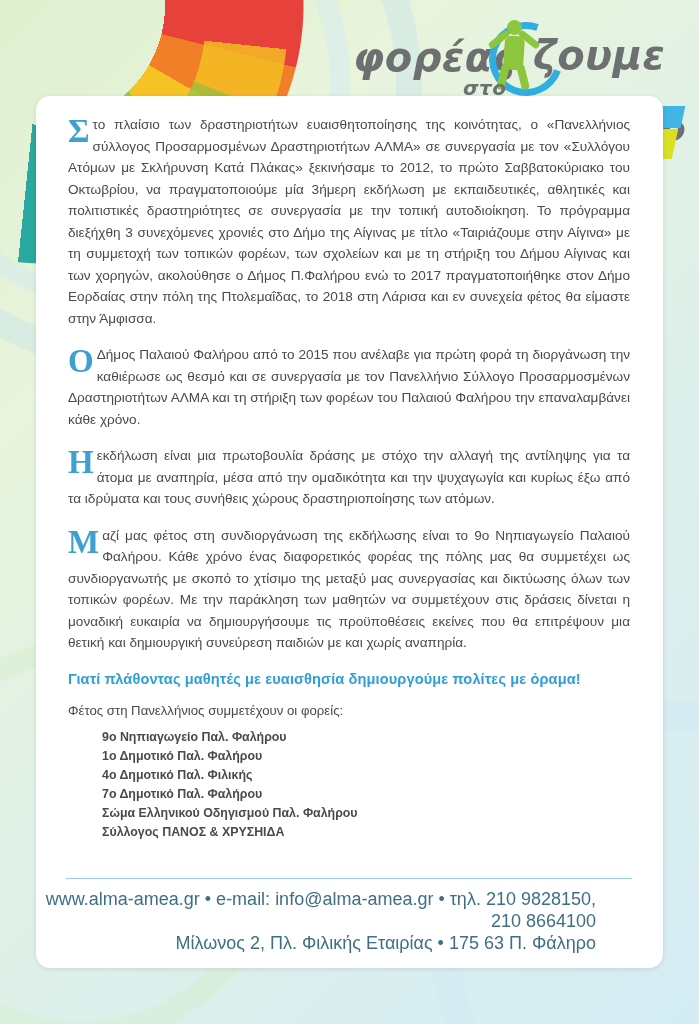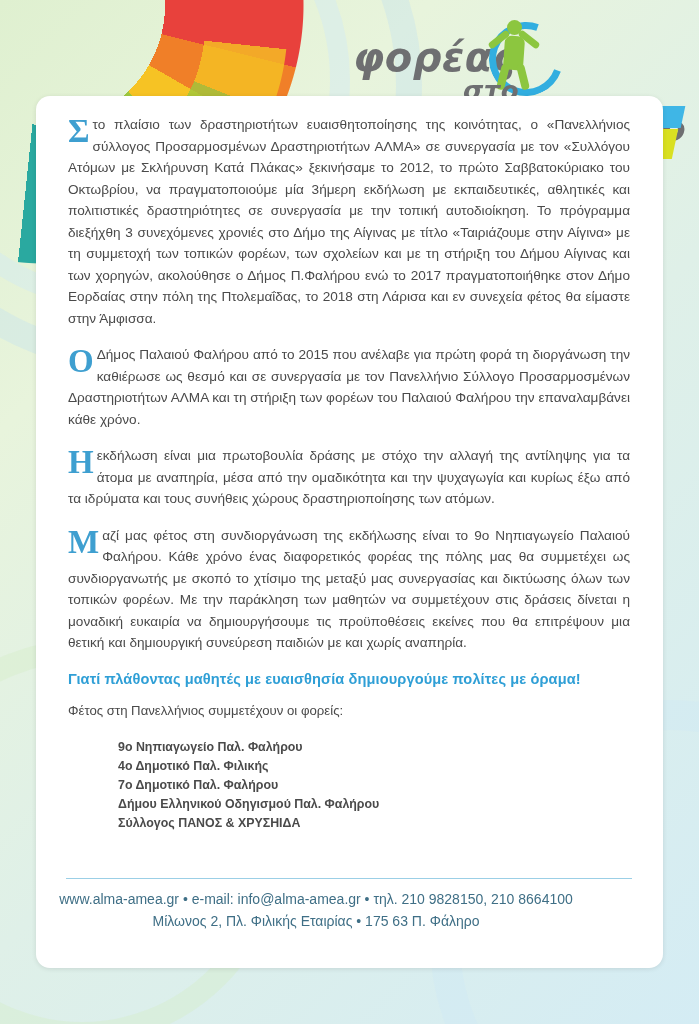--- a/index.html
+++ b/index.html
@@ -118,21 +118,21 @@
     color: #6e6f71;
   }
   .logo-zoume {
     left: 180px; top: 22px;
     font-size: 40px;
     font-style: italic;
     color: #6e6f71;
   }
   .logo-sto {
     left: 110px; top: 66px;
-    font-size: 26px;
+    font-size: 20px;
     font-style: italic;
     color: #6e6f71;
   }
   .logo-faliro {
     left: 176px; top: 58px;
     font-size: 36px;
     font-style: italic;
     color: #6e6f71;
     margin-top: 40px;
   }
@@ -288,21 +288,21 @@
     text-align: left;
     letter-spacing: .1px;
   }
 
   .partners-intro {
     margin: 0 0 6px 0;
     font-size: 13.2px;
     color: #4a4a4a;
   }
   .partners-list {
-    margin: 16px;
+    margin: 0;
     padding: 0 0 0 34px;
     list-style: none;
   }
   .partners-list li {
     font-size: 12.4px;
     font-weight: bold;
     color: #4a4a4a;
     line-height: 19px;
     font-family: "Liberation Sans", sans-serif;
   }
@@ -314,23 +314,23 @@
     top: 782px;
     width: 566px;
     height: 1px;
     background: #9bcfe6;
   }
   .footer {
     position: absolute;
     left: 0;
     top: 792px;
     width: 560px;
-    text-align: center;
+    text-align: right;
     color: #3f6f86;
-    font-size: 14px;
+    font-size: 18px;
     line-height: 22px;
     font-family: "Liberation Sans", sans-serif;
   }
   .footer-line2 {
     color: #3f6f86;
   }
 
   .bottom-wave {
     position: absolute;
     left: 0;
@@ -358,20 +358,21 @@
     <div class="logo-word logo-tairi">φορέας</div>
     <div class="logo-figure">
       <div class="fig-ring"></div>
       <div class="fig-arm-l"></div>
       <div class="fig-arm-r"></div>
       <div class="fig-head"></div>
       <div class="fig-body"></div>
       <div class="fig-leg-l"></div>
       <div class="fig-leg-r"></div>
     </div>
+    <div class="logo-word logo-zoume">ζουμε</div>
     <div class="logo-word logo-sto">στο</div>
     <div class="logo-word logo-faliro">Φάληρο</div>
     <div class="logo-banner"></div>
     <div class="logo-banner-text">ΠΡΩΤΟΒΟΥΛΙΑ ΚΟΙΝΩΝΙΚΗΣ ΕΥΑΙΣΘΗΤΟΠΟΙΗΣΗΣ</div>
     <div class="logo-banner2"></div>
     <div class="logo-banner2-text">για την πλήρη συμμετοχή των ατόμων με διαφορετικότητα στην καθημερινή ζωή.</div>
   </div>
 
   <div class="card">
 
@@ -392,23 +393,24 @@
       <p class="para">
         <span class="dropcap">Μ</span><span>αζί μας φέτος στη συνδιοργάνωση της εκδήλωσης είναι το 9ο Νηπιαγωγείο Παλαιού Φαλήρου. Κάθε χρόνο ένας διαφορετικός φορέας της πόλης μας θα συμμετέχει ως συνδιοργανωτής με σκοπό το χτίσιμο της μεταξύ μας συνεργασίας και δικτύωσης όλων των τοπικών φορέων. Με την παράκληση των μαθητών να συμμετέχουν στις δράσεις δίνεται η μοναδική ευκαιρία να δημιουργήσουμε τις προϋποθέσεις εκείνες που θα επιτρέψουν μια θετική και δημιουργική συνεύρεση παιδιών με και χωρίς αναπηρία.</span>
       </p>
 
       <p class="headline">Γιατί πλάθοντας μαθητές με ευαισθησία δημιουργούμε πολίτες με όραμα!</p>
 
       <p class="partners-intro">Φέτος στη Πανελλήνιος συμμετέχουν οι φορείς:</p>
 
       <ul class="partners-list">
         <li>9ο Νηπιαγωγείο Παλ. Φαλήρου</li>
+        <li>1ο Δημοτικό Παλ. Φαλήρου</li>
         <li>4ο Δημοτικό Παλ. Φιλικής</li>
         <li>7ο Δημοτικό Παλ. Φαλήρου</li>
-        <li>Δήμου Ελληνικού Οδηγισμού Παλ. Φαλήρου</li>
+        <li>Σώμα Ελληνικού Οδηγισμού Παλ. Φαλήρου</li>
         <li>Σύλλογος ΠΑΝΟΣ &amp; ΧΡΥΣΗΙΔΑ</li>
       </ul>
 
     </div>
 
     <div class="footer-rule"></div>
 
     <div class="footer">
       <div>www.alma-amea.gr • e-mail: info@alma-amea.gr • τηλ. 210 9828150, 210 8664100</div>
       <div class="footer-line2">Μίλωνος 2, Πλ. Φιλικής Εταιρίας • 175 63 Π. Φάληρο</div>

